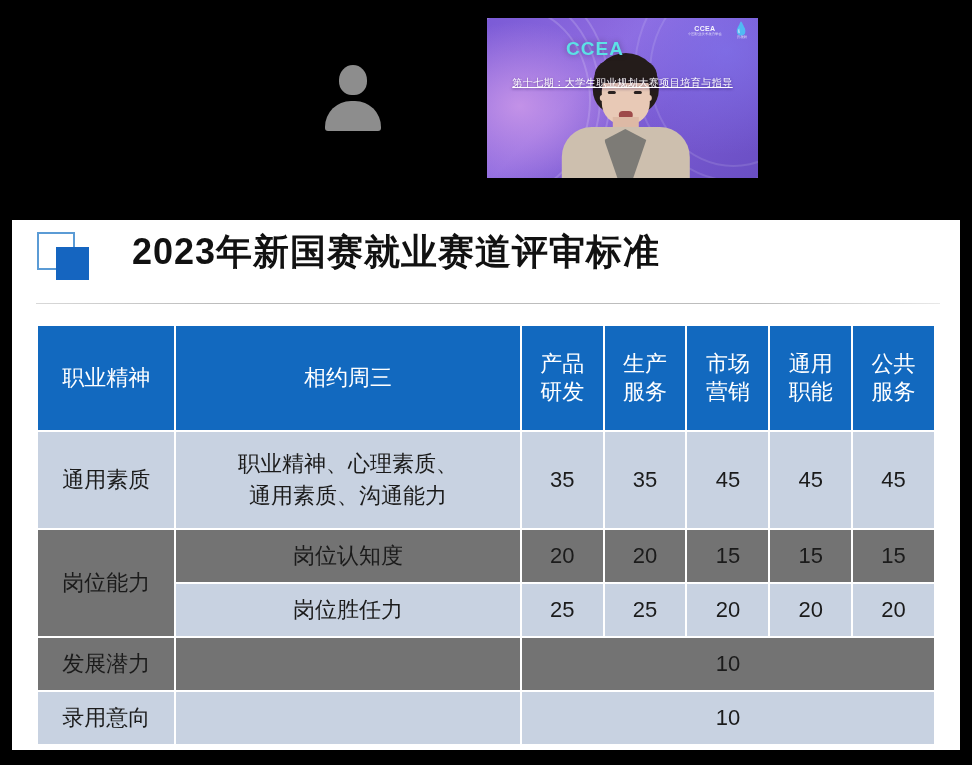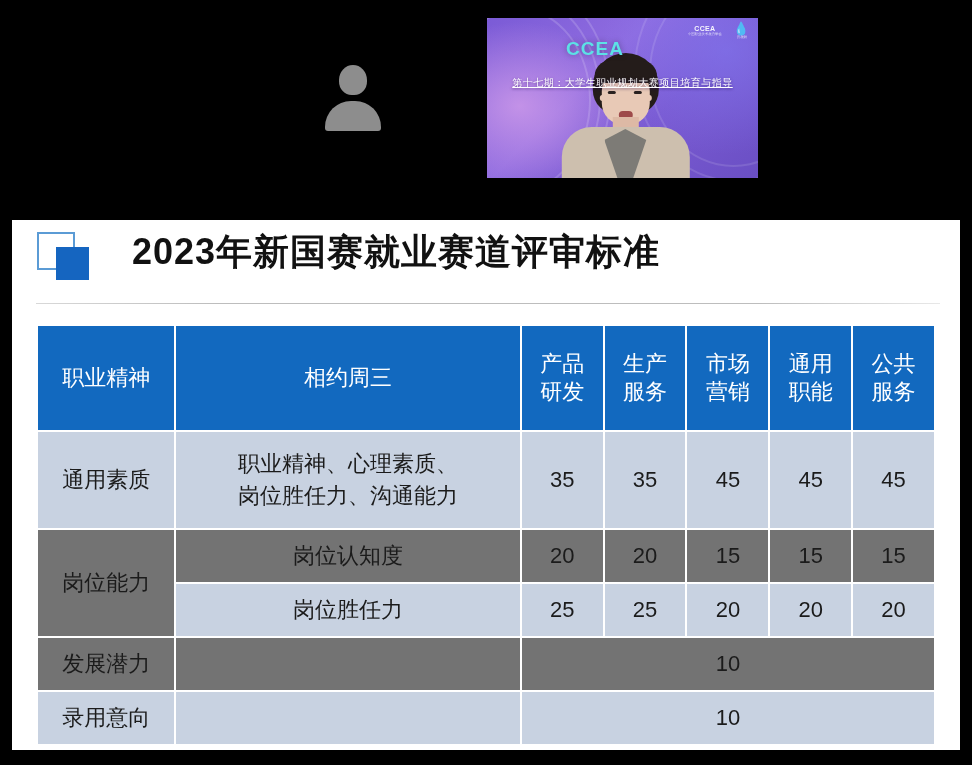--- a/index.html
+++ b/index.html
@@ -368,21 +368,21 @@
         </th>
       </tr>
     </thead>
 
     <tbody>
 
       <tr class="row-tall">
         <td class="cell-mid l1-cell">通用素质</td>
         <td class="cell-mid l2-cell">
           <div>职业精神、心理素质、</div>
-          <div>岗位胜任力、沟通能力</div>
+          <div>通用素质、沟通能力</div>
         </td>
         <td class="cell-mid">35</td>
         <td class="cell-mid">35</td>
         <td class="cell-mid">45</td>
         <td class="cell-mid">45</td>
         <td class="cell-mid">45</td>
       </tr>
 
       <tr class="row-std">
         <td class="cell-light l1-cell" rowspan="2">岗位能力</td>

